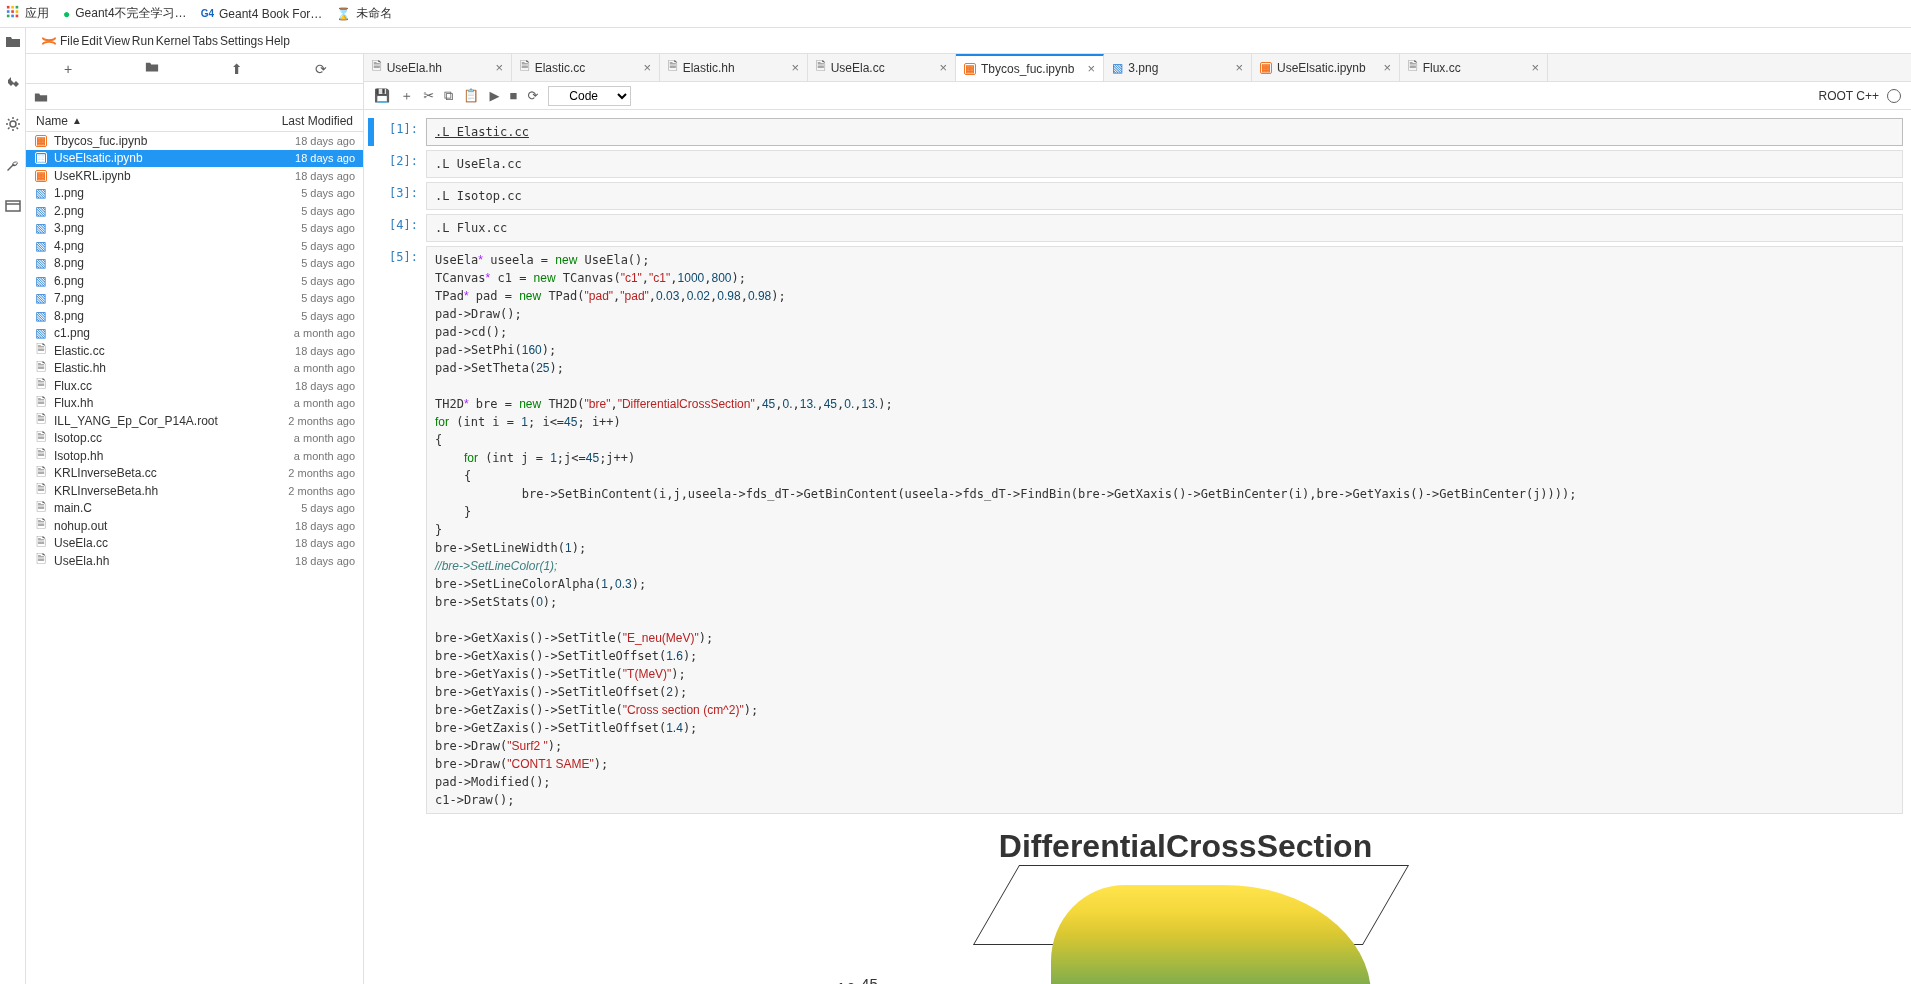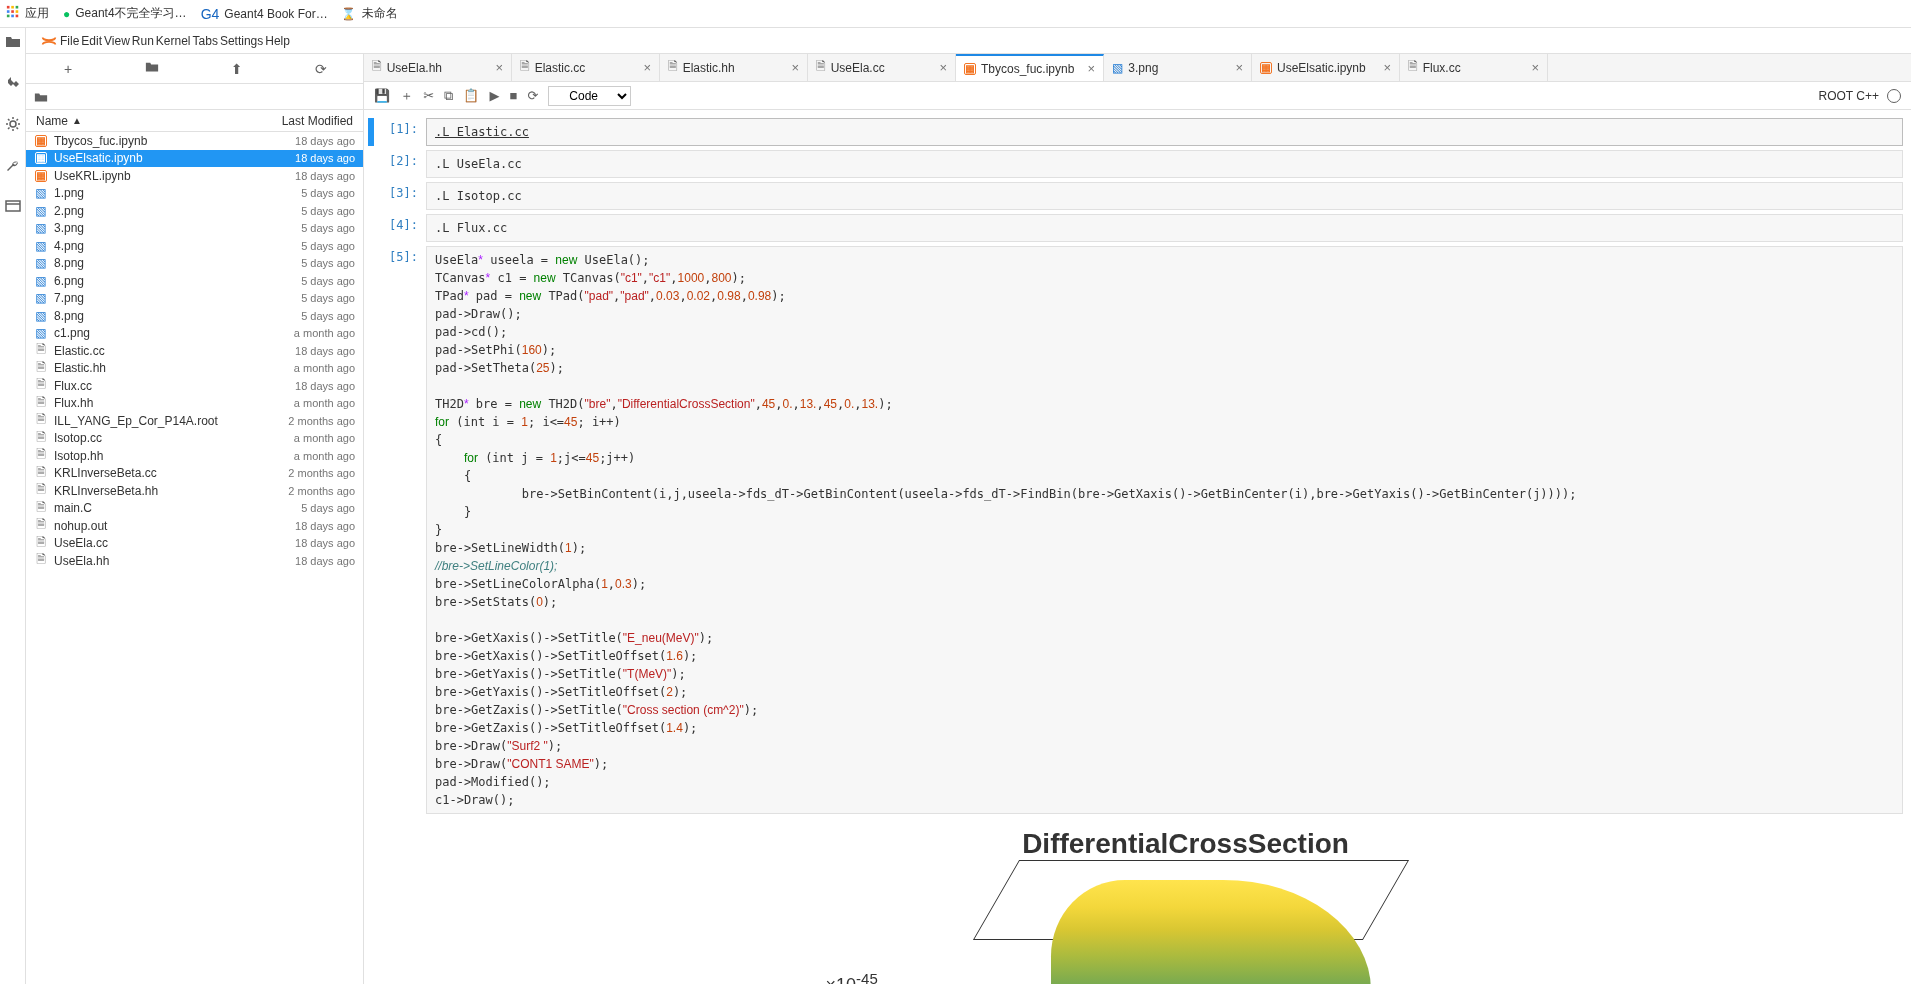--- a/index.html
+++ b/index.html
@@ -64,26 +64,26 @@
 
 .nb-scroll { flex: 1; overflow: auto; padding: 8px 8px 8px 4px; }
 .cell { display: flex; margin-bottom: 4px; }
 .cell .cbar { width: 6px; }
 .cell.active .cbar { background: #2196f3; }
 .cell .prompt { width: 52px; text-align: right; font-family: "Menlo", "Consolas", monospace; font-size: 12px; color: #307fc1; padding: 4px 8px 0 0; flex-shrink: 0; }
 .cell .src { flex: 1; font-family: "Menlo", "Consolas", monospace; font-size: 12px; padding: 4px 8px; background: #f7f7f7; border: 1px solid #e0e0e0; white-space: pre; overflow-x: auto; line-height: 1.5; }
 .cell.active .src { border-color: #bdbdbd; text-decoration: underline; }
 .kw { color: #008000; font-weight: normal; }
 .str { color: #ba2121; }
-.num { color: #c2410c; }
+.num { color: #0c4a6e; }
 .op { color: #aa22ff; }
 .cmt { color: #408080; font-style: italic; }
 
 .output-area { padding: 10px 0 0 60px; text-align: center; }
-.chart-title { font-family: Arial, sans-serif; font-size: 28px; font-weight: bold; margin-left: 40px; }
+.chart-title { font-family: Arial, sans-serif; font-size: 32px; font-weight: bold; margin-left: 40px; }
 .chart3d { margin: 20px auto 0; width: 640px; height: 140px; position: relative; }
 
 .surf { position: absolute; left: 90px; top: 0; width: 460px; height: 140px; }
 .surf .top-frame { position: absolute; left: 60px; top: -20px; width: 390px; height: 80px; border: 1px solid #333; transform: skewX(-30deg); }
 .surf .peak { position: absolute; left: 115px; top: 0; width: 320px; height: 110px; background: linear-gradient(180deg, #ffe44d 0%, #f3d73b 25%, #d9c732 45%, #a9ba3f 70%, #6fa753 100%); border-top-left-radius: 30% 90%; border-top-right-radius: 60% 130%; }
 .axis-label { position: absolute; font-family: Arial; font-size: 18px; left: -20px; top: 90px; }
 </style>
 </head>
 <body>
 
@@ -102,21 +102,21 @@
           <rect x="11" y="11" width="3" height="3" fill="#ea4335"></rect>
         </svg>
     </span>
     <span>应用</span>
   </div>
   <div class="bm">
     <span style="color:#07c160;">●</span>
     <span>Geant4不完全学习…</span>
   </div>
   <div class="bm">
-    <span style="color:#1565c0;font-weight:normal;font-size:14px;">G4</span>
+    <span style="color:#1565c0;font-weight:bold;font-size:10px;">G4</span>
     <span>Geant4 Book For…</span>
   </div>
   <div class="bm">
     <span style="color:#ff9800;">⌛</span>
     <span>未命名</span>
   </div>
 </div>
 
 <div class="app-body">
 

